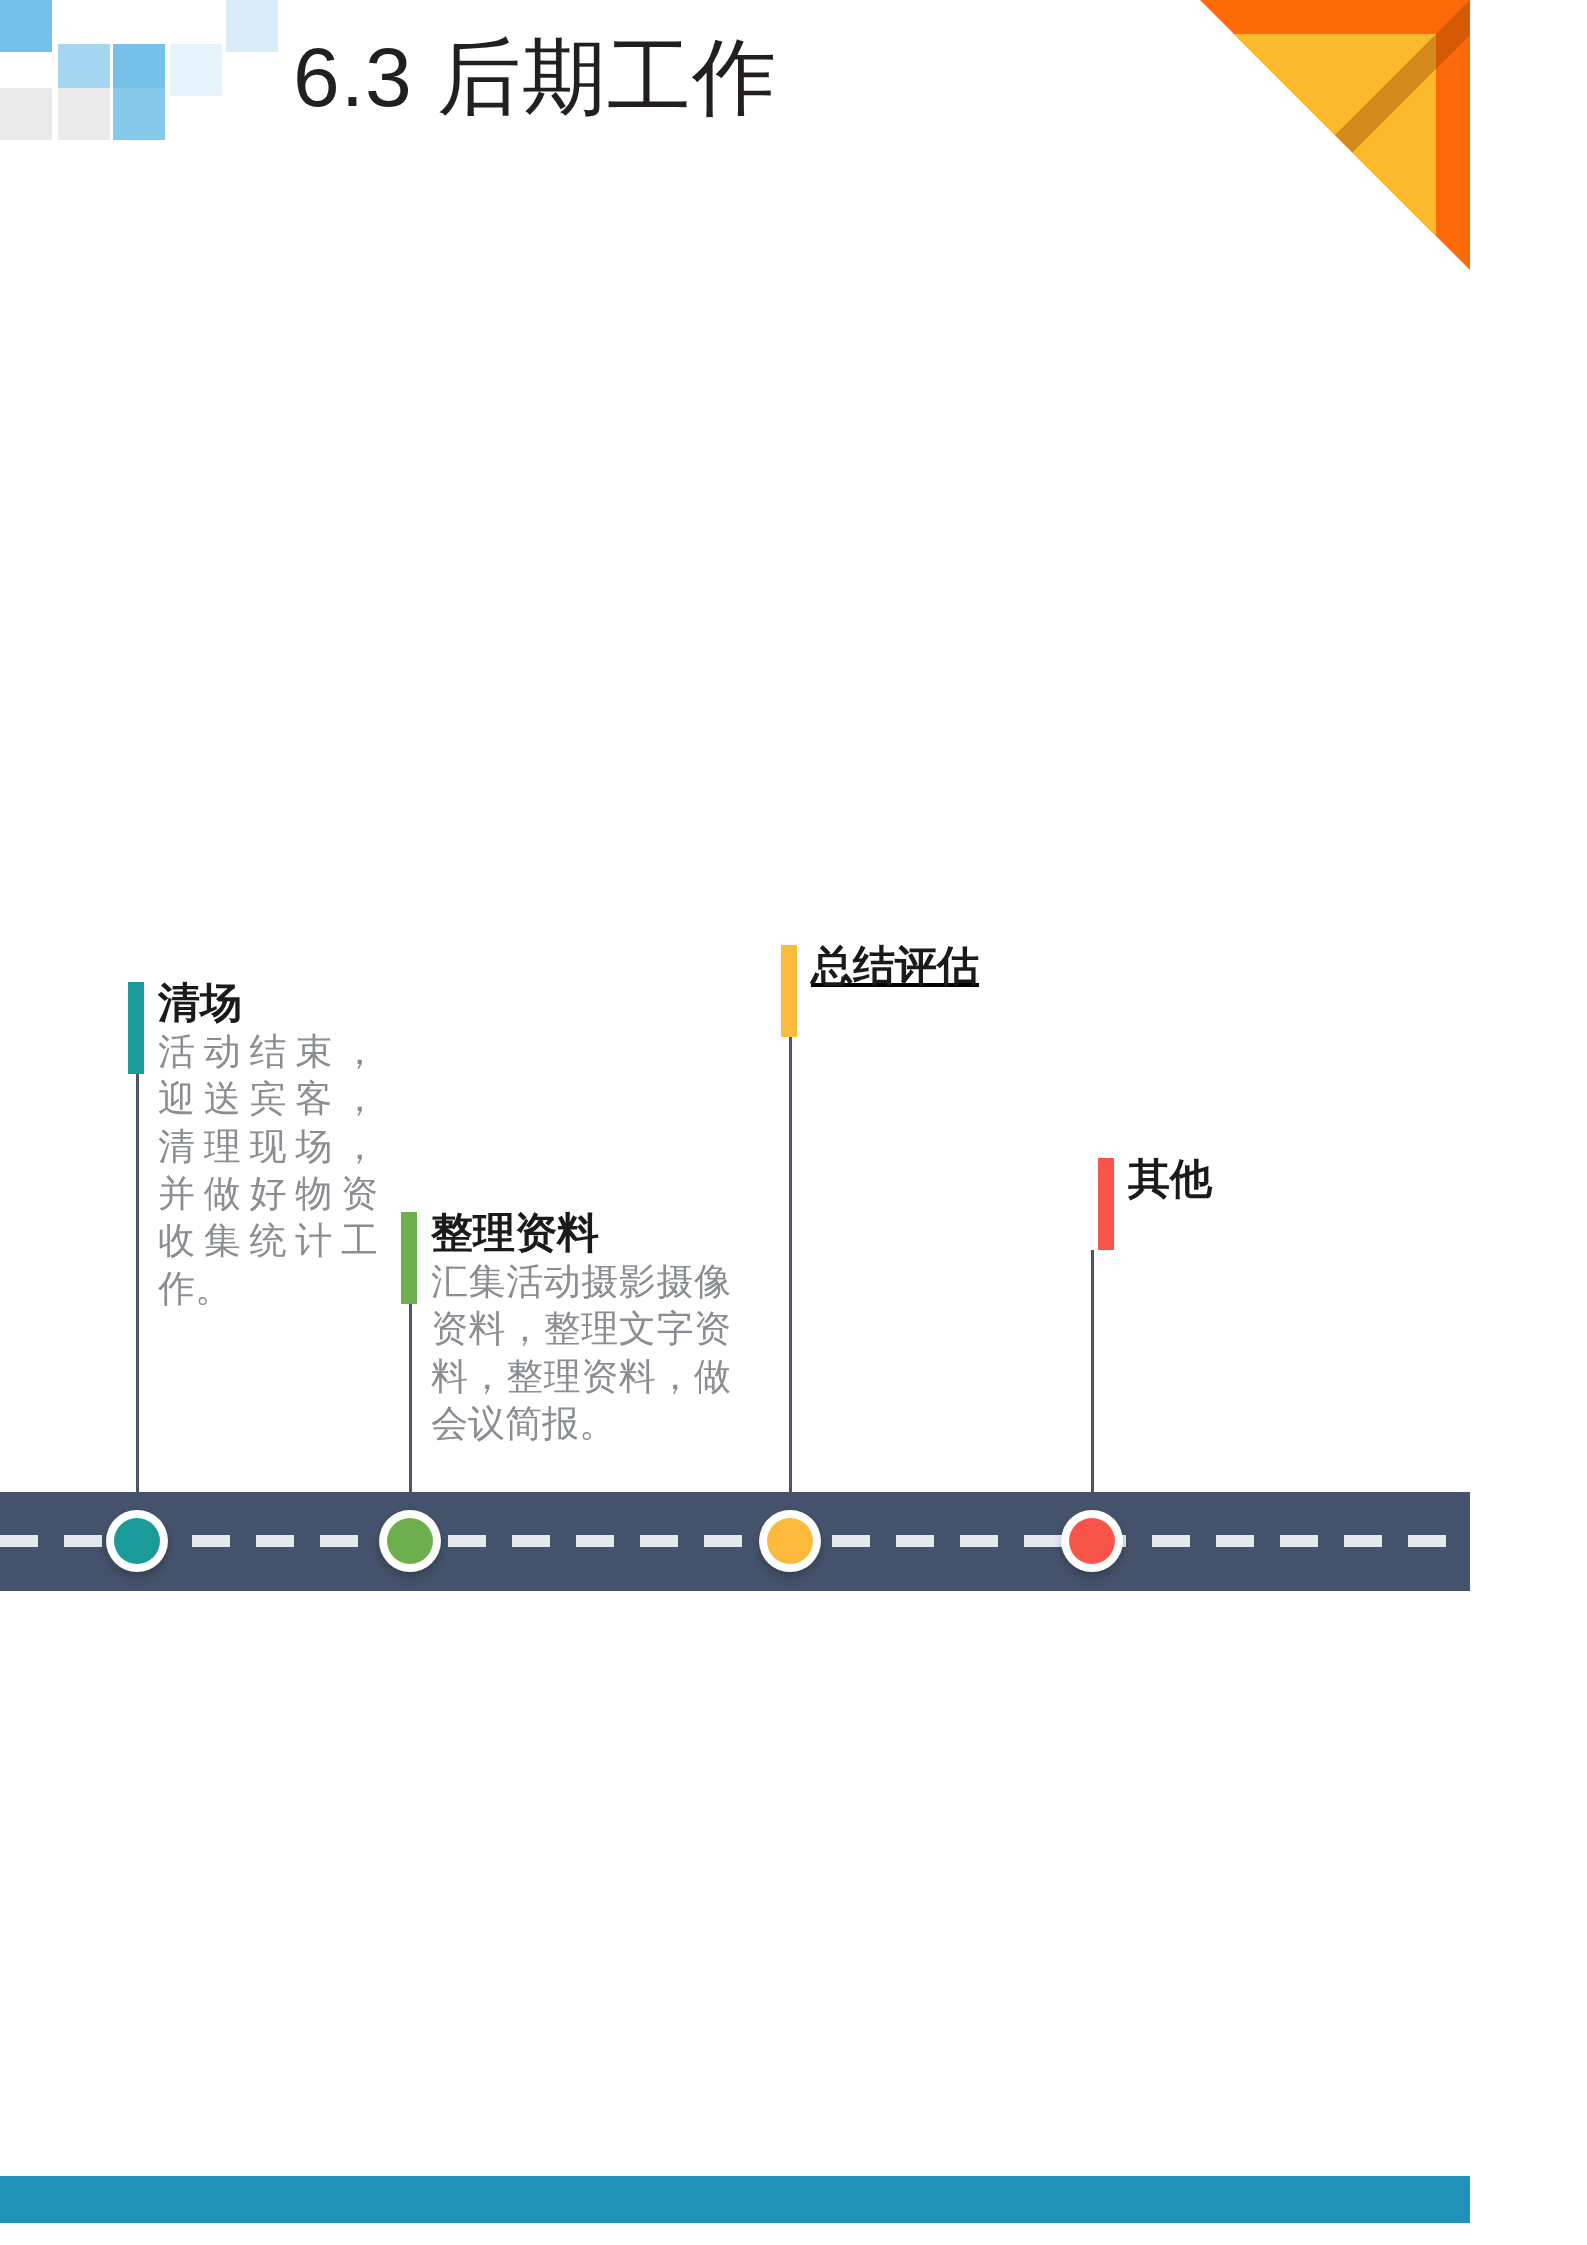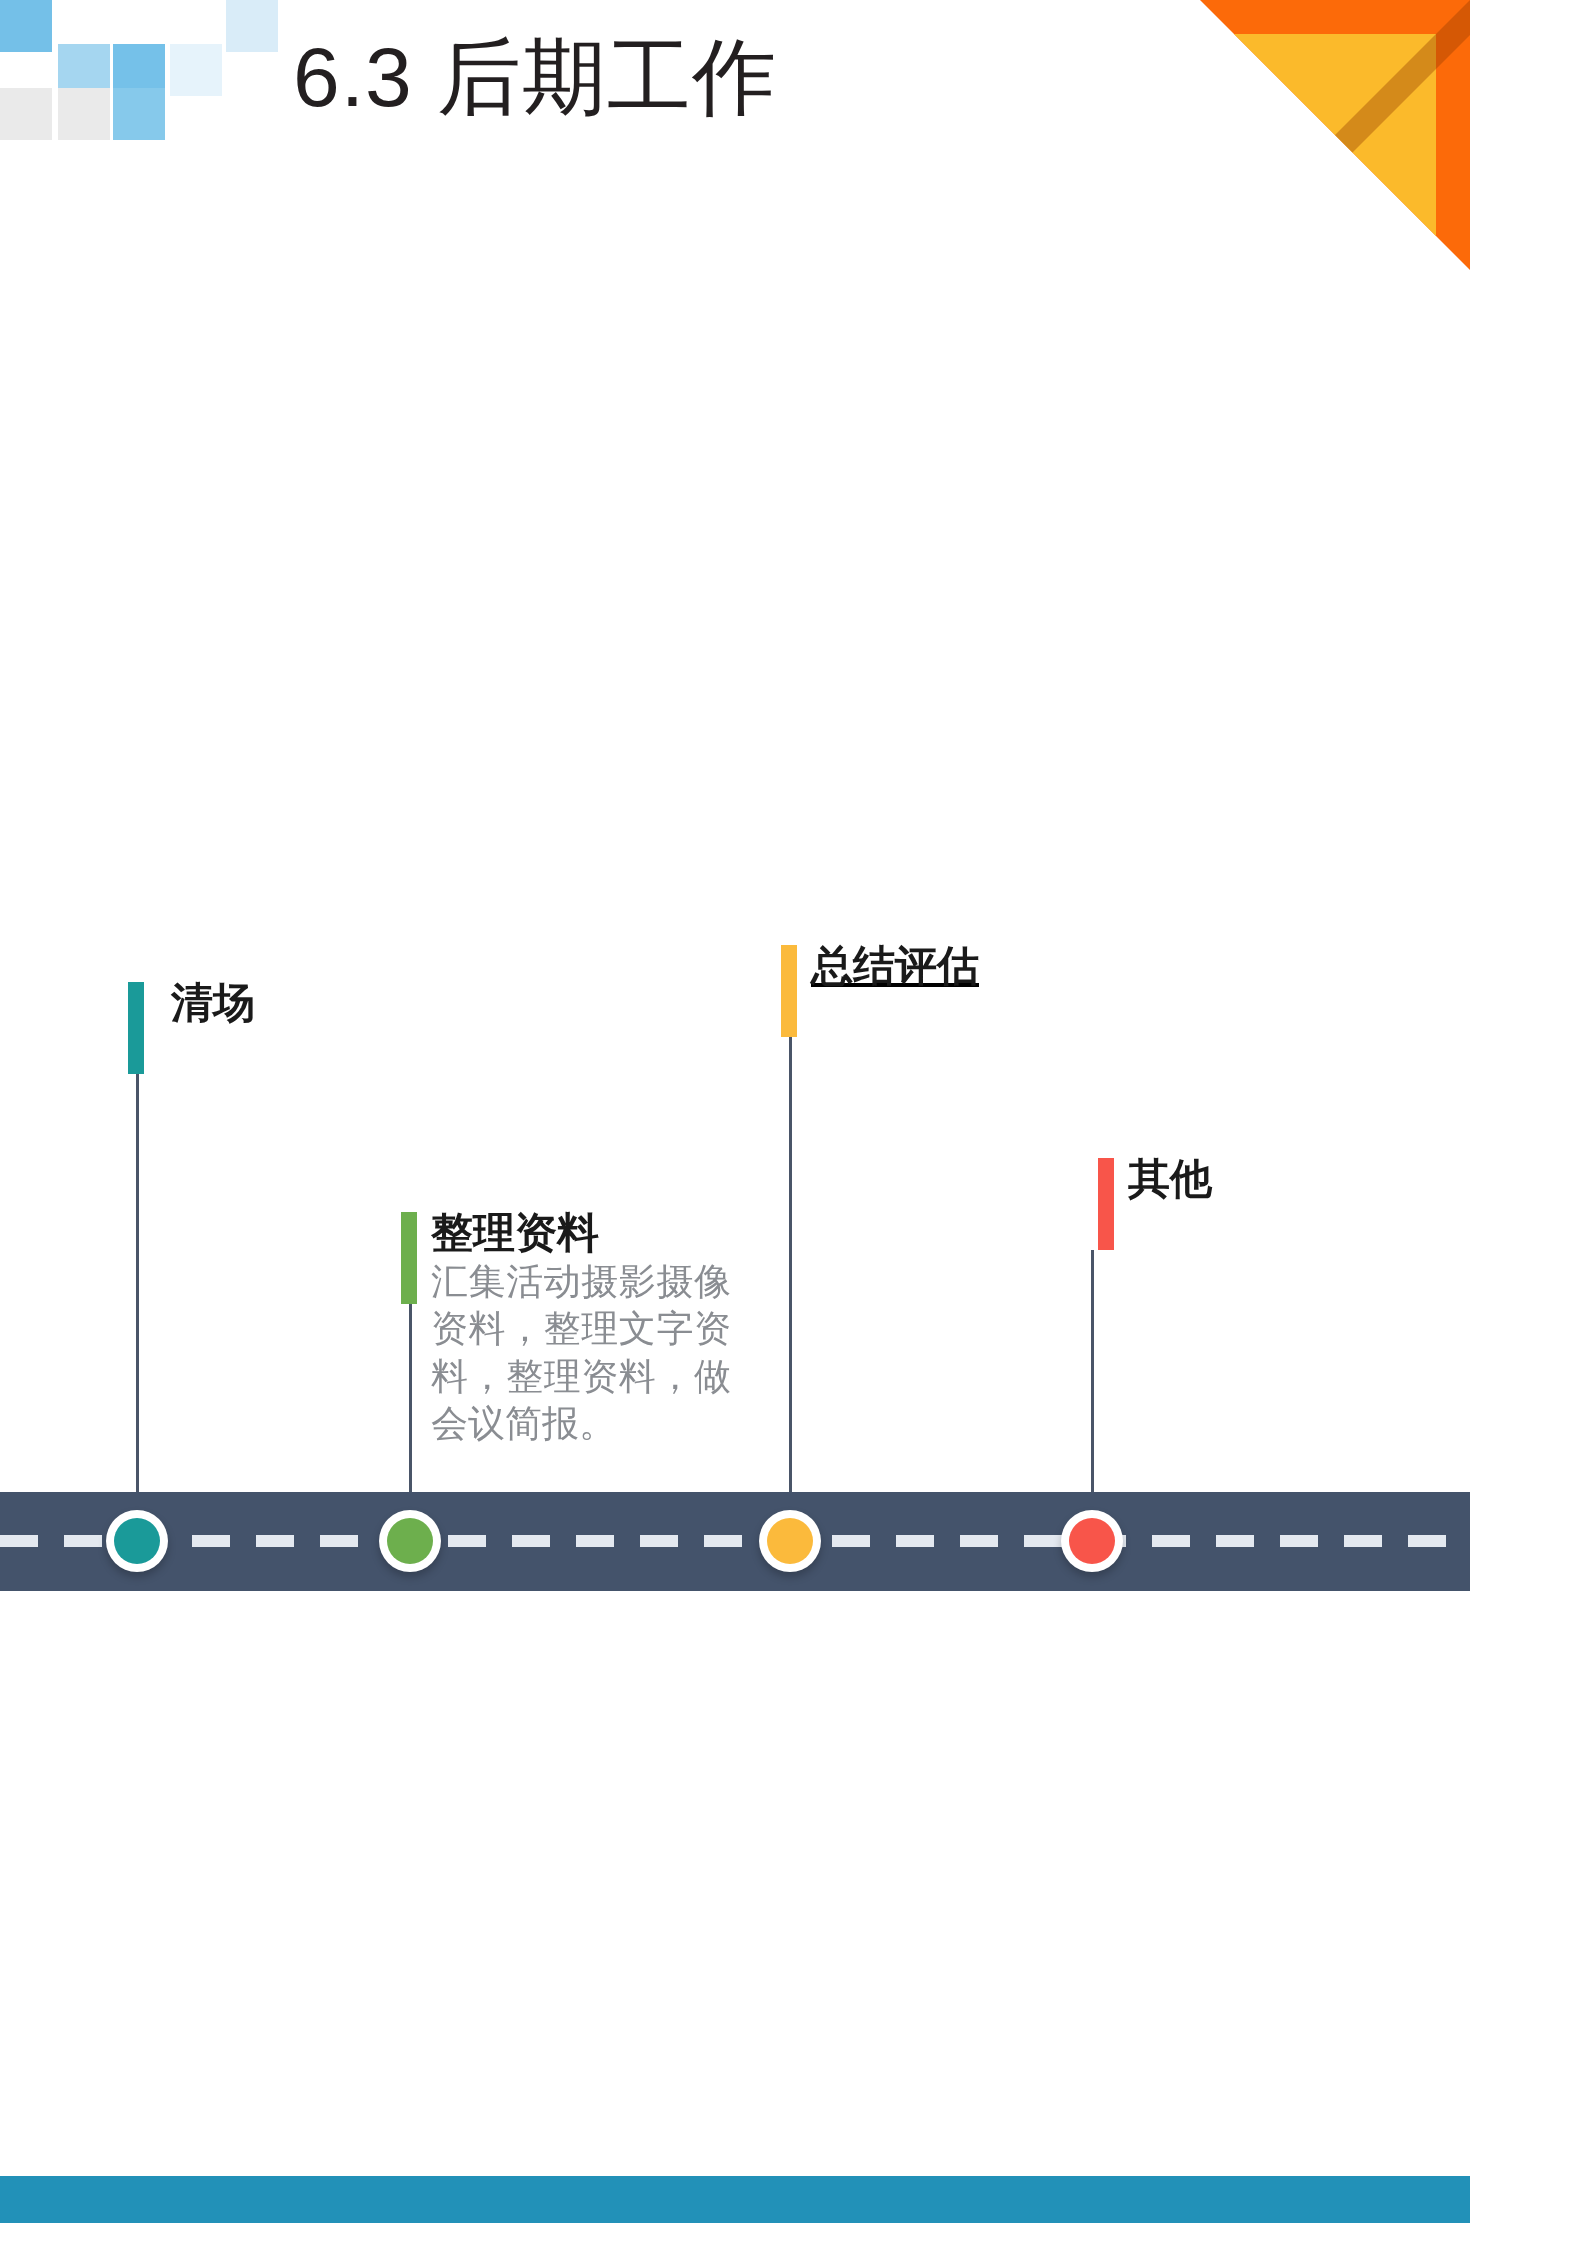--- a/index.html
+++ b/index.html
@@ -191,22 +191,23 @@
     <div class="corner-yellow"></div>
     <div class="corner-stripe"></div>
   </div>
 
   <div class="title">6.3  后期工作</div>
 
   <div id="items-layer">
       <div class="connector" style="left: 136px; top: 1074px; height: 450px;"></div>
       <div class="item" style="left: 128px; top: 982px; width: 250px;">
         <div class="item-bar" style="height: 92px; background: rgb(26, 154, 153);"></div>
-        <div class="item-text" style="width: 220px; margin-left: 13px;">
+        <div class="item-text" style="width: 220px;">
           <div class="item-title">清场</div>
+          <div class="item-desc">活动结束，迎送宾客，清理现场，并做好物资收集统计工作。</div>
         </div>
       </div>
       <div class="connector" style="left: 409px; top: 1304px; height: 220px;"></div>
       <div class="item" style="left: 401px; top: 1212px; width: 330px;">
         <div class="item-bar" style="height: 92px; background: rgb(109, 175, 77);"></div>
         <div class="item-text" style="width: 300px;">
           <div class="item-title">整理资料</div>
           <div class="item-desc">汇集活动摄影摄像资料，整理文字资料，整理资料，做会议简报。</div>
         </div>
       </div>

